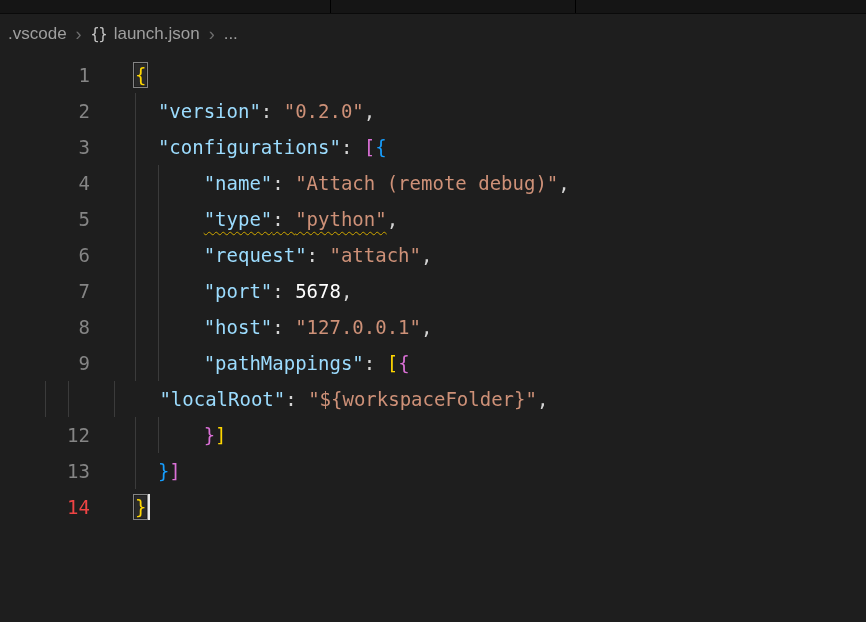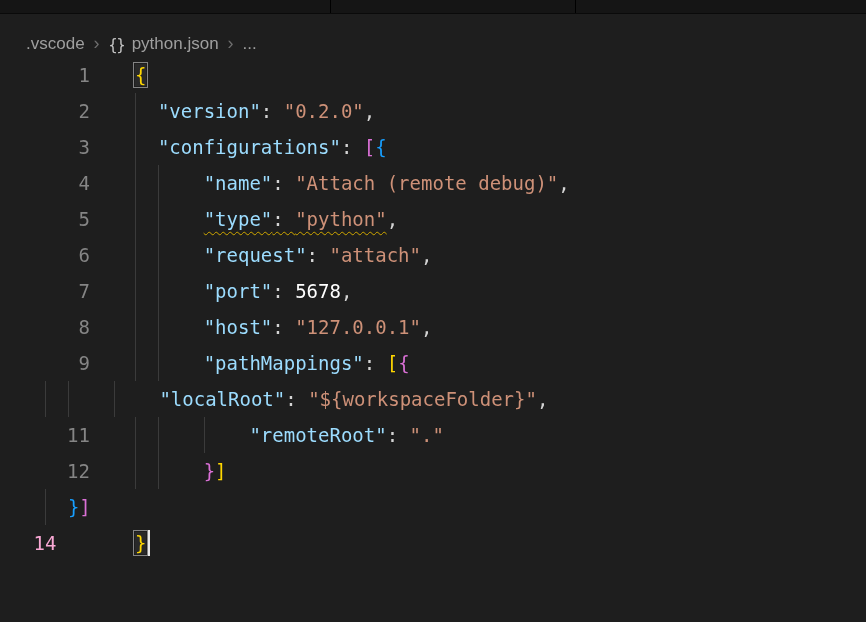--- a/index.html
+++ b/index.html
@@ -25,22 +25,22 @@
     width: 1px;
     background: #000000;
   }
   .tabbar .tab-sep.s1 { left: 330px; }
   .tabbar .tab-sep.s2 { left: 575px; }
 
   
   .breadcrumb {
     height: 40px;
     display: flex;
-    align-items: flex-end;
-    padding-left: 26px;
+    align-items: center;
+    padding-left: 8px;
     font-family: "Liberation Sans", sans-serif;
     font-size: 17px;
     color: #9f9f9f;
     background: #1e1e1e;
     white-space: nowrap;
   }
   .breadcrumb .crumb { cursor: pointer; }
   .breadcrumb .sep {
     color: #6e6e6e;
     margin: 0 9px;
@@ -64,21 +64,21 @@
     line-height: 36px;
     font-size: 19px;
   }
   .gutter {
     width: 90px;
     flex: 0 0 90px;
     text-align: right;
     color: #858585;
     user-select: none;
   }
-  .gutter.active { color: #f9a8d4; text-align: center; }
+  .gutter.active { color: #ef4444; }
   .content {
     position: relative;
     margin-left: 45px;
     white-space: pre;
     flex: 1 1 auto;
   }
   .guide {
     position: absolute;
     top: 0;
     bottom: 0;
@@ -121,21 +121,21 @@
 
 <div class="tabbar">
   <div class="tab-sep s1"></div>
   <div class="tab-sep s2"></div>
 </div>
 
 <div class="breadcrumb">
   <span class="crumb">.vscode</span>
   <span class="sep">›</span>
   <span class="bicon">{}</span>
-  <span class="crumb">python.json</span>
+  <span class="crumb">launch.json</span>
   <span class="sep">›</span>
   <span class="crumb">...</span>
 </div>
 
 <div class="editor">
   <div>
       <div class="line">
         <div class="gutter">1</div>
         <div class="content"><span class="tok b1 box">{</span></div>
       </div>
@@ -168,28 +168,25 @@
         <div class="content"><span class="guide" style="left: 0ch;"></span><span class="guide" style="left: 2ch;"></span><span class="tok ws">      </span><span class="tok key">"host"</span><span class="tok pun">: </span><span class="tok str">"127.0.0.1"</span><span class="tok pun">,</span></div>
       </div>
       <div class="line">
         <div class="gutter">9</div>
         <div class="content"><span class="guide" style="left: 0ch;"></span><span class="guide" style="left: 2ch;"></span><span class="tok ws">      </span><span class="tok key">"pathMappings"</span><span class="tok pun">: </span><span class="tok b1">[</span><span class="tok b2">{</span></div>
       </div>
       <div class="line">
         <div class="content"><span class="guide" style="left: 0ch;"></span><span class="guide" style="left: 2ch;"></span><span class="guide" style="left: 6ch;"></span><span class="tok ws">          </span><span class="tok key">"localRoot"</span><span class="tok pun">: </span><span class="tok str">"${workspaceFolder}"</span><span class="tok pun">,</span></div>
       </div>
       <div class="line">
-        <div class="gutter">11</div>
-        <div class="content"><span class="guide" style="left: 0ch;"></span><span class="guide" style="left: 2ch;"></span><span class="guide" style="left: 6ch;"></span><span class="tok ws">          </span><span class="tok key">"remoteRoot"</span><span class="tok pun">: </span><span class="tok str">"."</span></div>
-      </div>
-      <div class="line">
         <div class="gutter">12</div>
         <div class="content"><span class="guide" style="left: 0ch;"></span><span class="guide" style="left: 2ch;"></span><span class="tok ws">      </span><span class="tok b2">}</span><span class="tok b1">]</span></div>
       </div>
       <div class="line">
+        <div class="gutter">13</div>
         <div class="content"><span class="guide" style="left: 0ch;"></span><span class="tok ws">  </span><span class="tok b3">}</span><span class="tok b2">]</span></div>
       </div>
       <div class="line">
         <div class="gutter active">14</div>
         <div class="content"><span class="tok b1 box">}</span><span class="cursor"></span></div>
       </div>
     </div>
 </div>
 
 </body></html>

